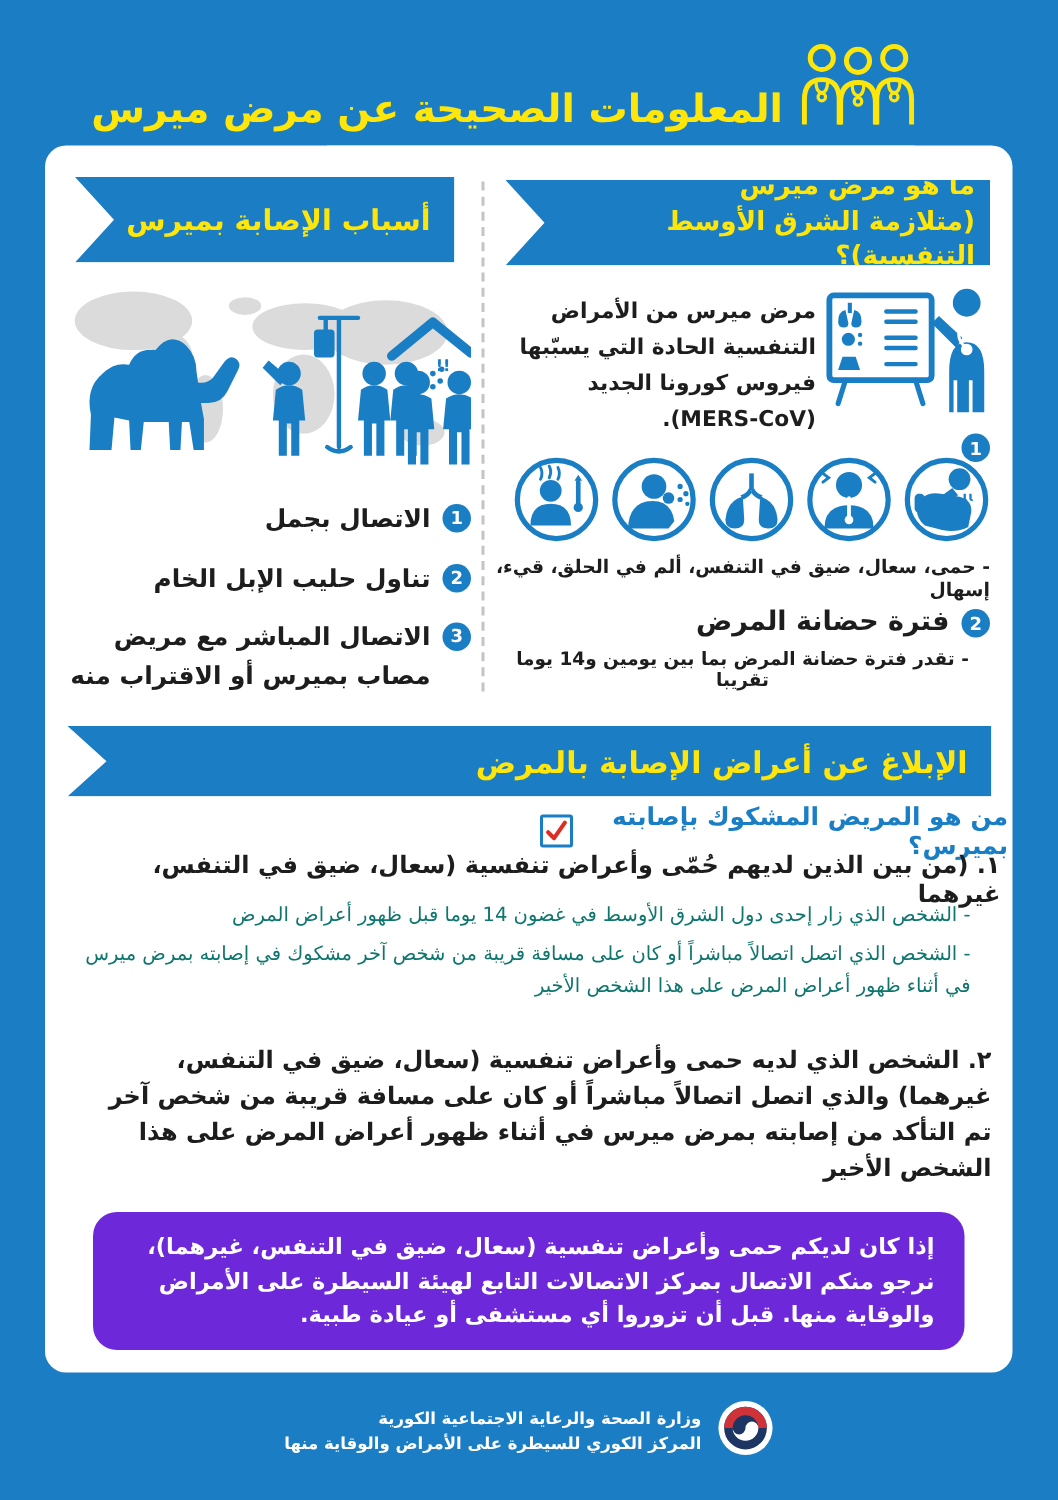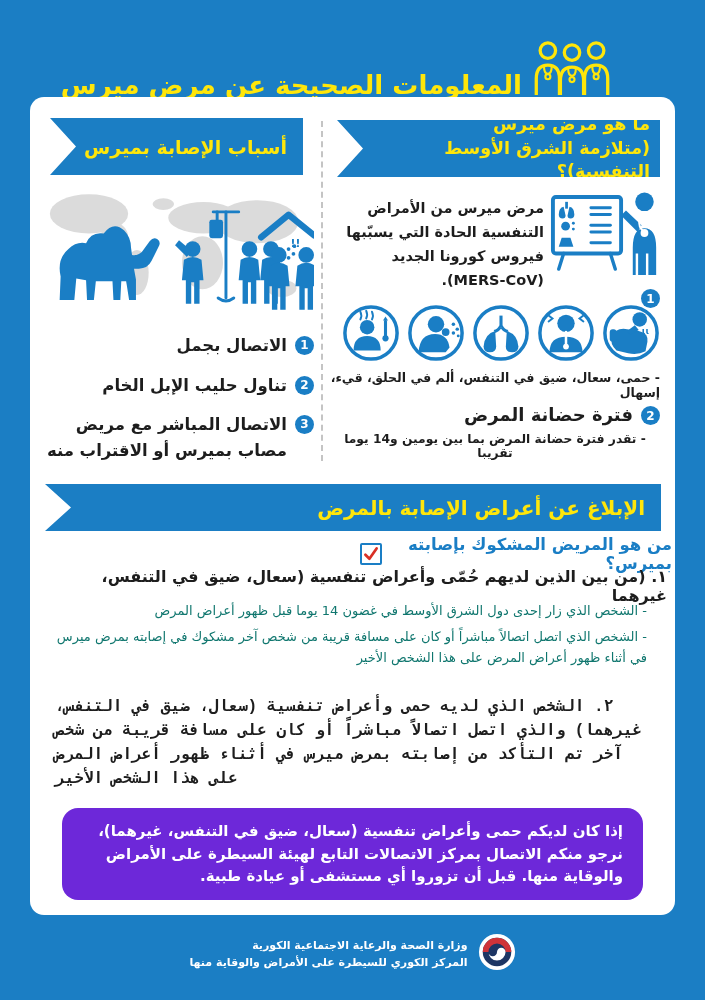--- a/index.html
+++ b/index.html
@@ -1,21 +1,21 @@
 <!DOCTYPE html>
 <html lang="ar" dir="rtl"><head>
 <meta charset="utf-8">
 <style>
   * { margin:0; padding:0; box-sizing:border-box; }
   html,body { background:#1b7ec4; }
   body { font-family:"DejaVu Sans", sans-serif; }
   .page { position:relative; width:705px; height:1000px; background:#1b7ec4; overflow:hidden; margin:0 auto; direction:rtl; }
 
   
-  .title-wrap { position:absolute; top:40px; left:218px; width:392px;
+  .title-wrap { position:absolute; top:28px; left:218px; width:392px;
     display:flex; flex-direction:row; align-items:flex-end; justify-content:flex-start;
     gap:12px; border-bottom:3px solid #ffe60a; padding-bottom:9px; direction:rtl; }
   .page-title { color:#ffe60a; font-size:26px; font-weight:bold; letter-spacing:-0.5px; line-height:1.1; white-space:nowrap; }
 
   
   .card { position:absolute; left:30px; top:97px; width:645px; height:818px; background:#ffffff; border-radius:14px; }
 
   .banner { position:absolute; background:#1b7ec4; color:#ffe60a; font-weight:bold;
     display:flex; flex-direction:column; justify-content:center; text-align:right;
     clip-path:polygon(0 0,100% 0,100% 100%,0 100%,26px 50%); padding-right:16px; padding-left:34px; }
@@ -54,22 +54,22 @@
     align-items:center; gap:9px; justify-content:flex-start; }
   .question-text { color:#1a7ec5; font-size:16.5px; font-weight:bold; }
   .checkbox { flex:0 0 auto; width:22px; height:22px; background:#fff; border:2.5px solid #1a7ec5; border-radius:2px;
     display:flex; align-items:center; justify-content:center; }
 
   .case1-title { position:absolute; left:25px; top:470px; width:612px; text-align:right;
     font-size:16px; font-weight:bold; color:#1d1d1d; }
   .case-bullet { position:absolute; left:25px; width:592px; text-align:right; font-size:13px; color:#0f766e; line-height:1.6; }
   .case1-b1 { top:504px; }
   .case1-b2 { top:530px; }
-  .case2 { position:absolute; left:25px; top:598px; width:606px; text-align:left;
-    font-size:16px; font-weight:bold; color:#1d1d1d; line-height:1.5;font-family:Liberation Mono, monospace; }
+  .case2 { position:absolute; left:25px; top:598px; width:606px; text-align:right;
+    font-size:16px; font-weight:bold; color:#1d1d1d; line-height:1.5; }
 
   .notice { position:absolute; left:32px; top:711px; width:581px; min-height:85px; background:#6d28d9; border-radius:16px;
     color:#ffffff; font-size:15px; font-weight:bold; text-align:right; line-height:1.5; padding:12px 20px; }
 
   
   .footer { position:absolute; left:0; top:933px; width:705px; display:flex; direction:rtl;
     align-items:center; justify-content:center; gap:10px; }
   .footer-text { color:#ffffff; font-size:11px; font-weight:bold; text-align:right; line-height:1.55; }
 </style>
 </head>

